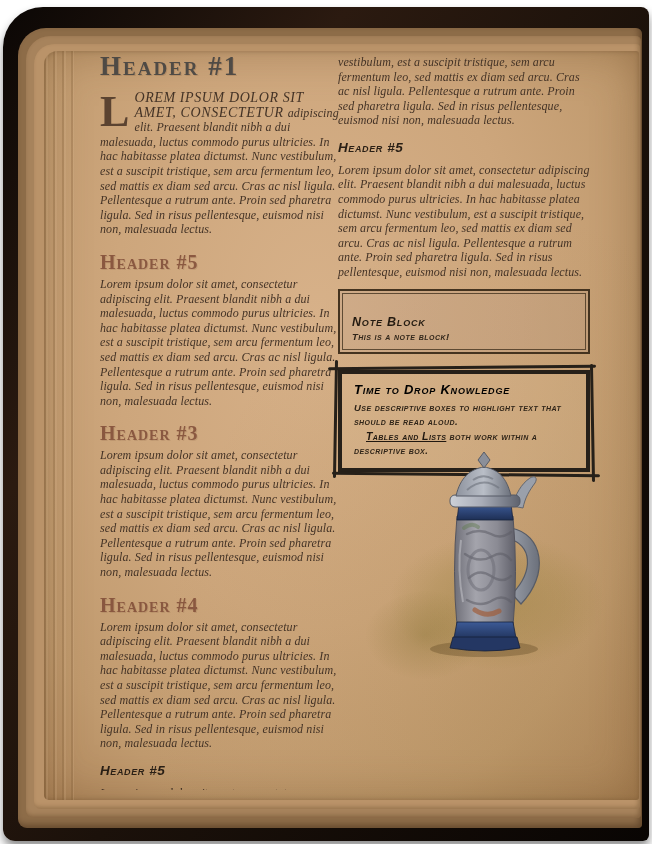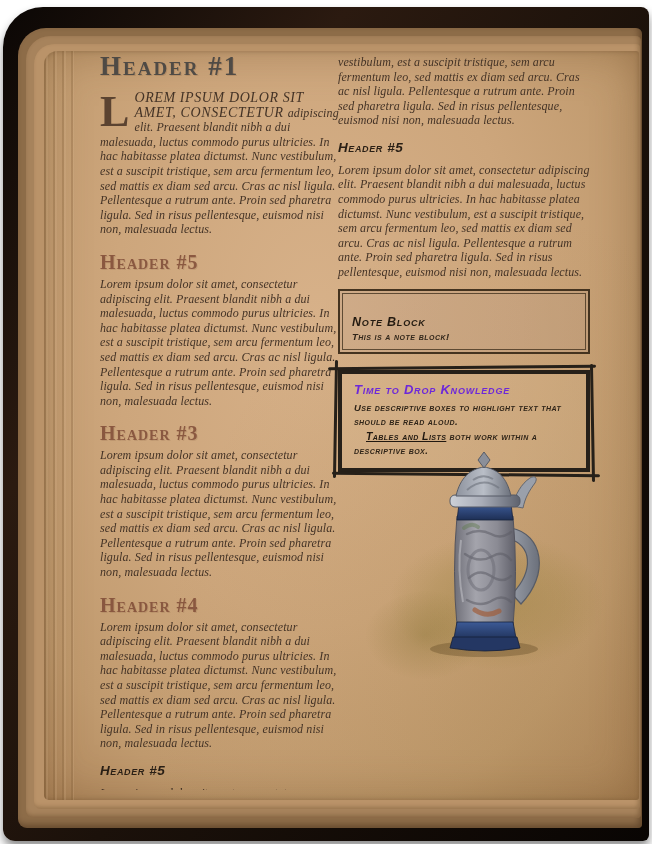--- a/index.html
+++ b/index.html
@@ -63,21 +63,21 @@
 
   
   .kbox { margin-top:16px; position:relative; border:4px solid #262019;
           background:rgba(226,198,160,.18); padding:8px 12px 10px; }
   .kstroke { position:absolute; background:#262019; border-radius:2px; }
   .k-top    { left:-14px; right:-10px; top:-8px;  height:3px; transform:rotate(-.5deg); }
   .k-bottom { left:-10px; right:-14px; bottom:-8px; height:3px; transform:rotate(.5deg); }
   .k-left   { top:-14px; bottom:-10px; left:-8px;  width:3px; transform:rotate(1deg); }
   .k-right  { top:-10px; bottom:-14px; right:-8px; width:3px; transform:rotate(-1deg); }
   .kbox-title { font:italic 700 13px/1.2 "Liberation Sans", sans-serif;
-                font-variant:small-caps; letter-spacing:.8px; color:#6d28d9; margin-bottom:4px; }
+                font-variant:small-caps; letter-spacing:.8px; color:#000000; margin-bottom:4px; }
   .kbox-p { font:italic 600 9.5px/1.45 "Liberation Sans", sans-serif;
             font-variant:small-caps; letter-spacing:.45px; color:#2f2418; }
   .kbox-p .kb { font-weight:800; font-size:10.5px; color:#211810;text-decoration:underline; }
   .kbox-p.indent { text-indent:12px; }
 
   
   .illustration { position:absolute; left:365px; top:450px; width:250px; height:235px; }
   .stain { position:absolute; }
   .stain1 { left:24px; top:84px; width:216px; height:136px;
             background:radial-gradient(closest-side, rgba(148,126,56,.42), rgba(148,126,56,.22) 62%, rgba(148,126,56,0));

